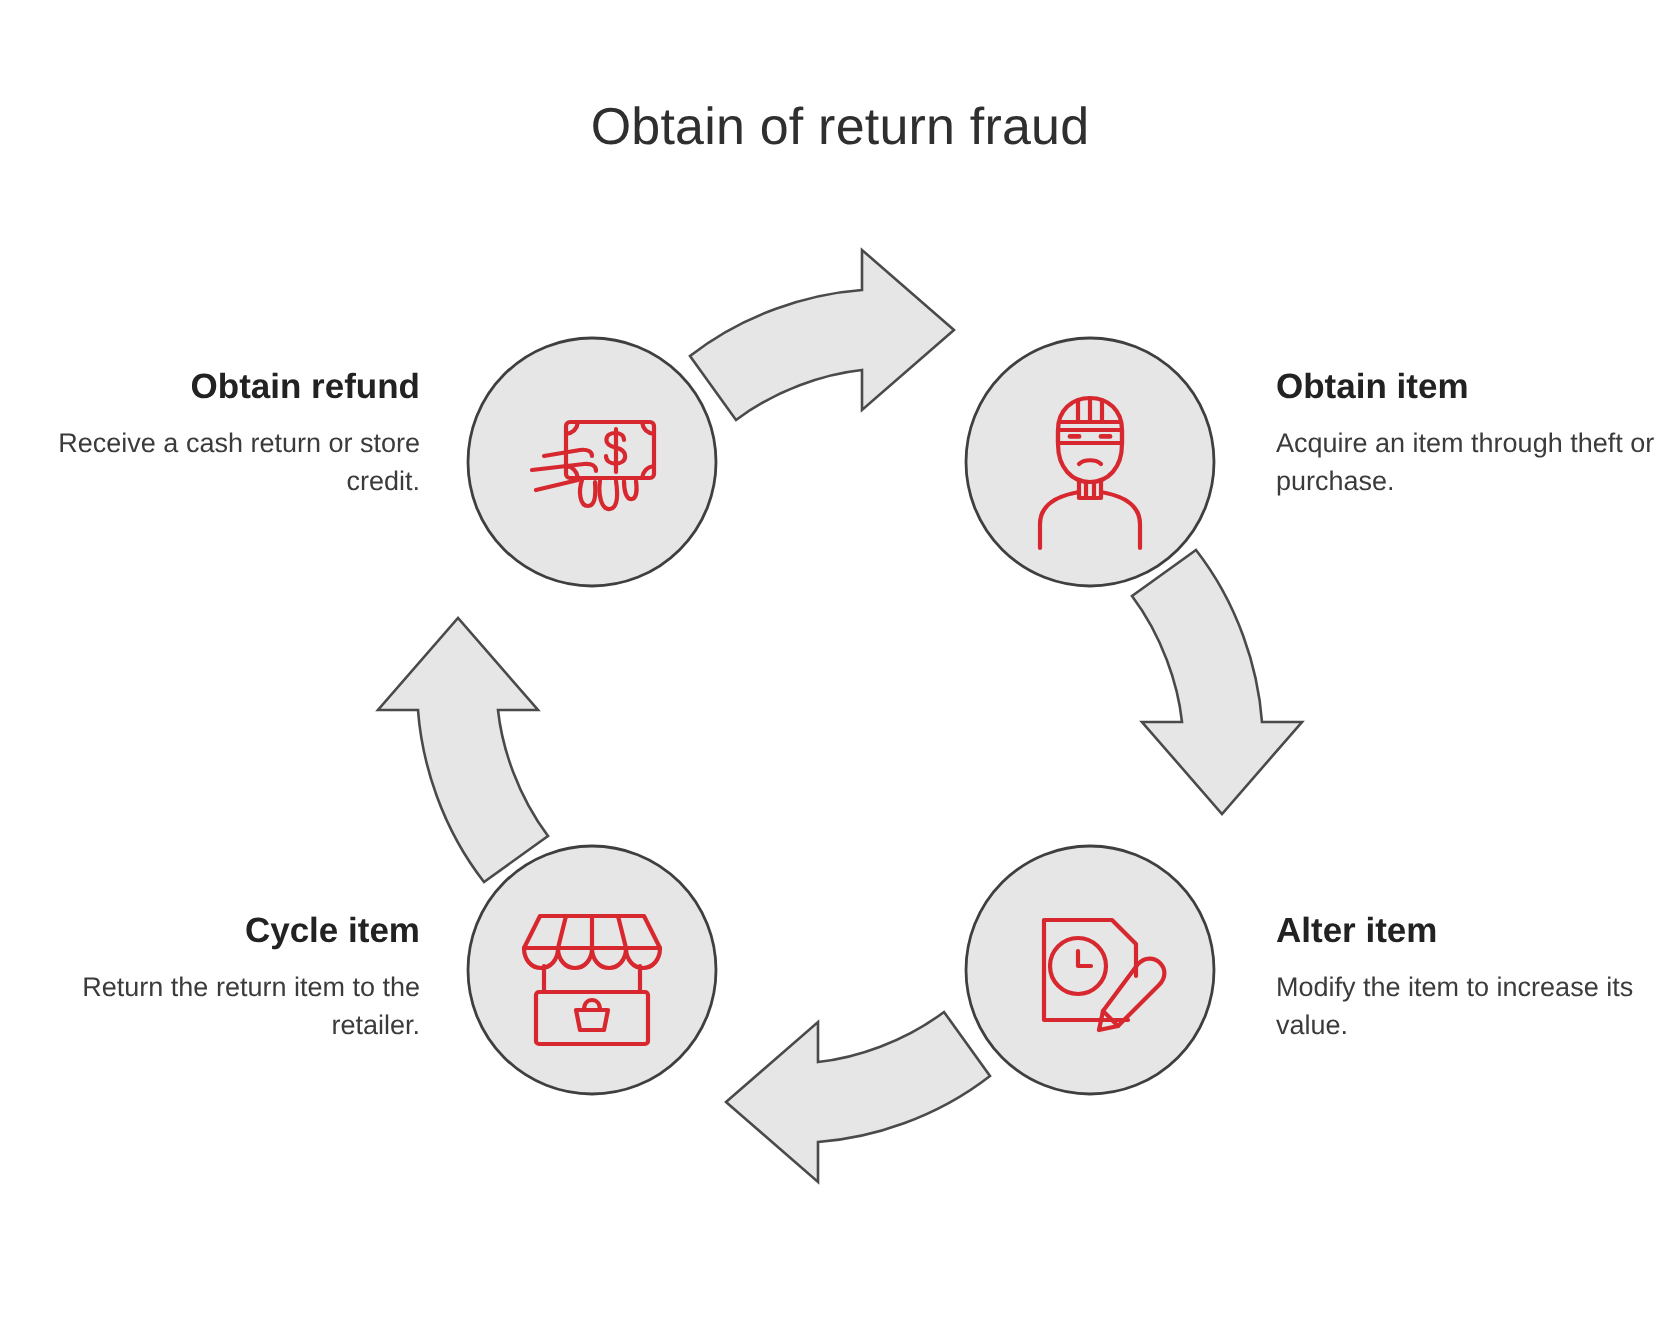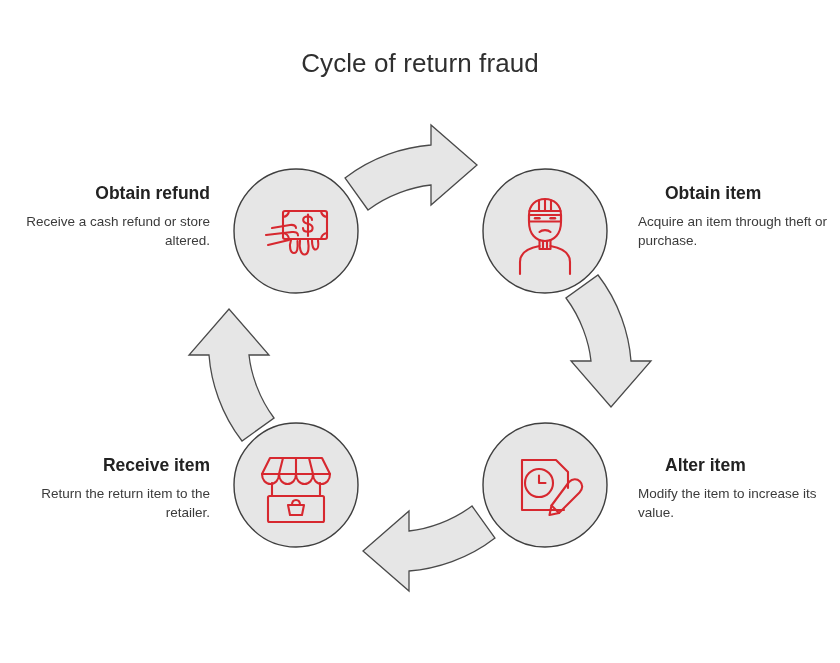--- a/index.html
+++ b/index.html
@@ -40,21 +40,20 @@
   .node-label {
     position: absolute;
     width: 210px;
   }
   .node-label .heading {
     font-size: 17.5px;
     font-weight: 700;
     color: #222222;
     line-height: 1.25;
     margin-bottom: 7px;
-    padding-left: 27px;
   }
   .node-label .desc {
     font-size: 13.5px;
     font-weight: 400;
     color: #3b3b3b;
     line-height: 1.42;
   }
   .label-left {
     text-align: right;
   }
@@ -64,21 +63,21 @@
   #label-obtain-refund { left: 0px;   top: 183px; }
   #label-obtain-item   { left: 638px; top: 183px; }
   #label-return-item   { left: 0px;   top: 455px; }
   #label-alter-item    { left: 638px; top: 455px; }
 </style>
 </head>
 <body>
 
 <div id="canvas">
 
-  <div class="title">Cycle of return fraud</div>
+  <div class="title">Obtain of return fraud</div>
 
   <svg id="diagram" width="840" height="663" viewBox="0 0 840 663" xmlns="http://www.w3.org/2000/svg">
 
     <g>
       <path d="M 345 178
                C 372 157, 404 147, 431 145
                L 431 125
                L 477 165
                L 431 205
                L 431 185
@@ -232,30 +231,30 @@
 
         <path d="M 288 505 L 304 505 L 302 515 L 290 515 Z"></path>
         <path d="M 292 505 C 292 501.5, 294 500, 296 500 C 298 500, 300 501.5, 300 505"></path>
       </g>
     </g>
 
   </svg>
 
   <div class="node-label label-left" id="label-obtain-refund">
     <div class="heading">Obtain refund</div>
-    <div class="desc">Receive a cash refund or store altered.</div>
+    <div class="desc">Receive a cash return or store credit.</div>
   </div>
 
   <div class="node-label label-right" id="label-obtain-item">
     <div class="heading">Obtain item</div>
     <div class="desc">Acquire an item through theft or purchase.</div>
   </div>
 
   <div class="node-label label-left" id="label-return-item">
-    <div class="heading">Receive item</div>
+    <div class="heading">Cycle item</div>
     <div class="desc">Return the return item to the retailer.</div>
   </div>
 
   <div class="node-label label-right" id="label-alter-item">
     <div class="heading">Alter item</div>
     <div class="desc">Modify the item to increase its value.</div>
   </div>
 
 </div>
 

